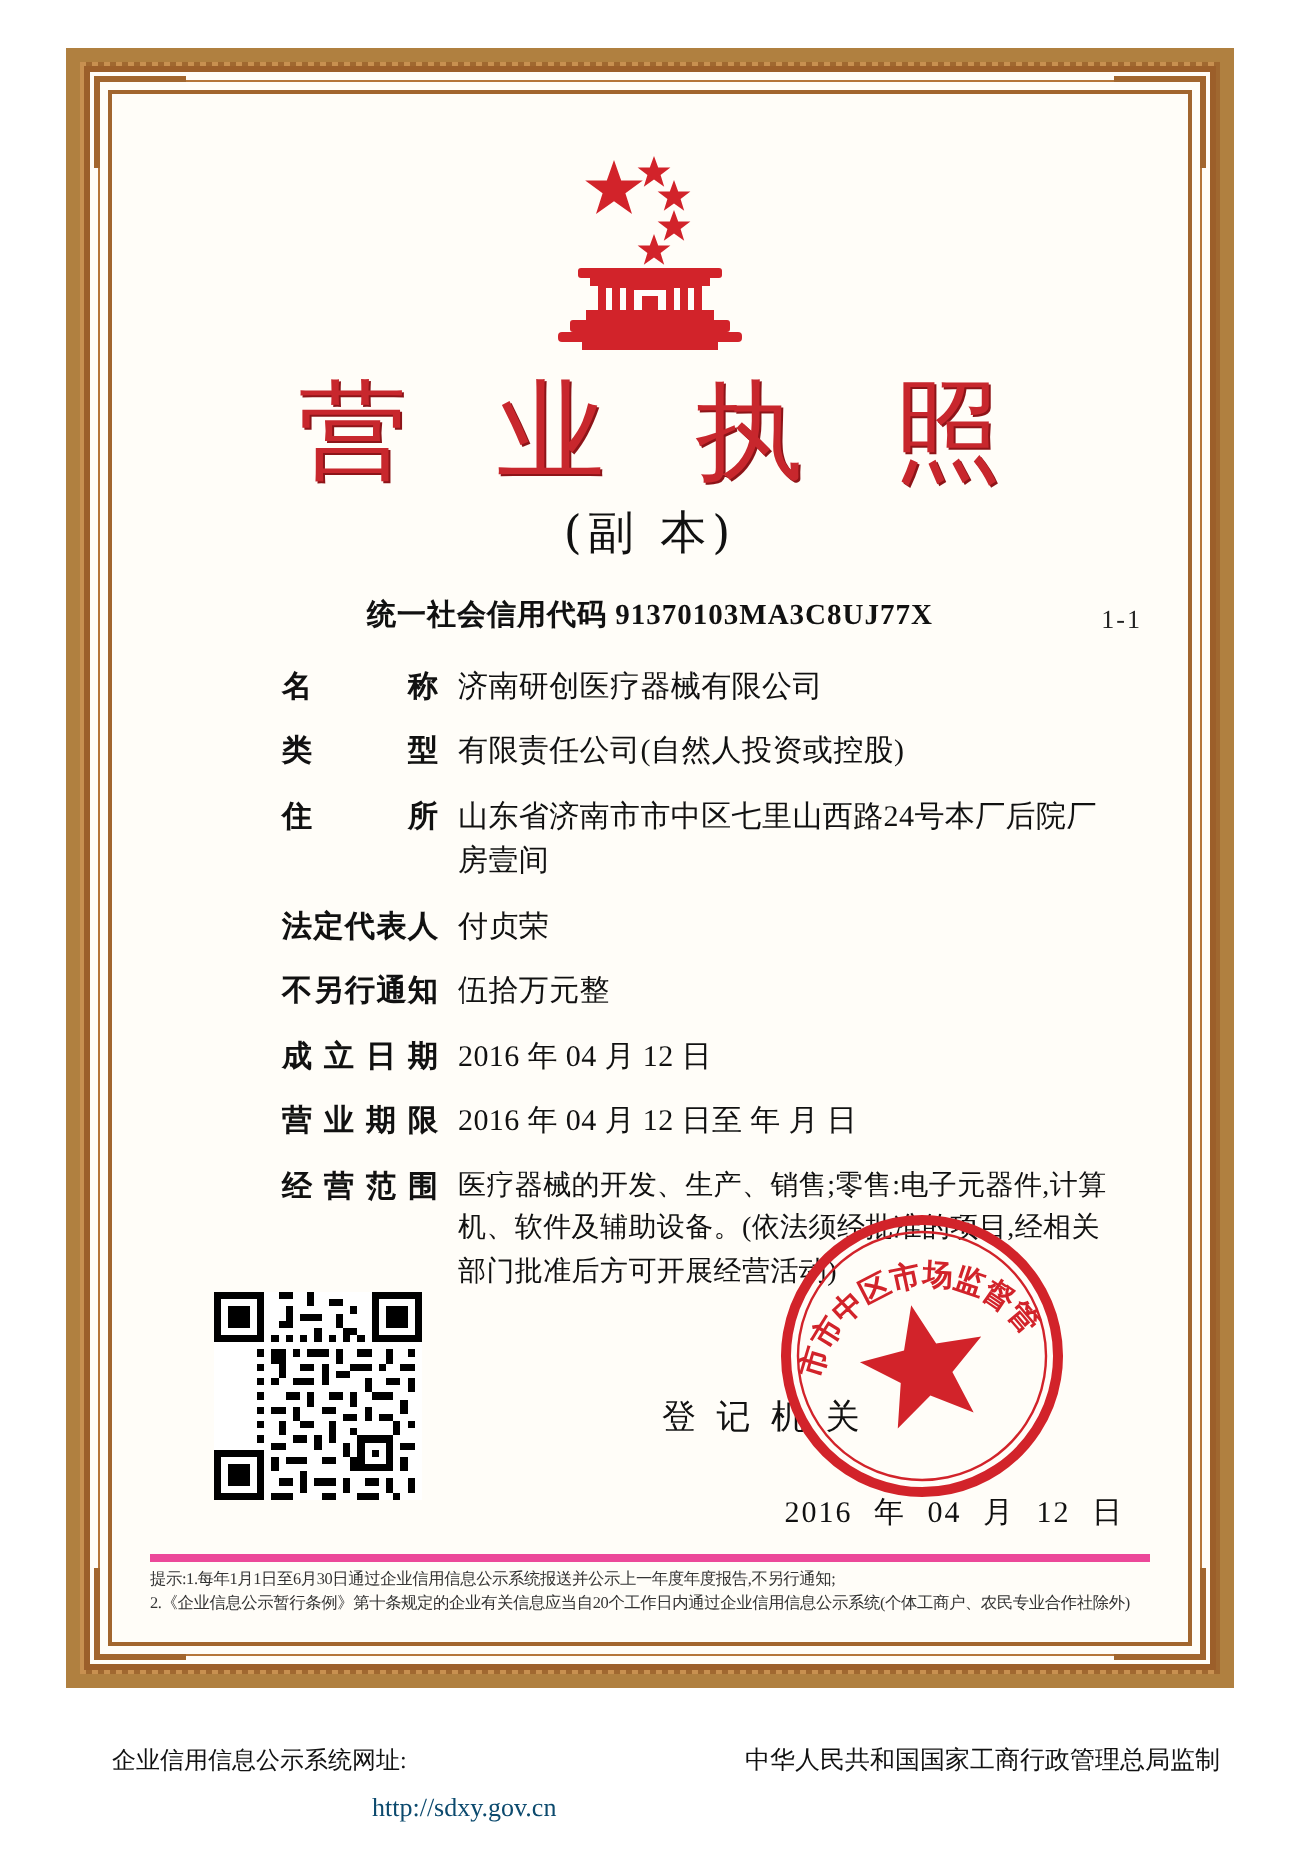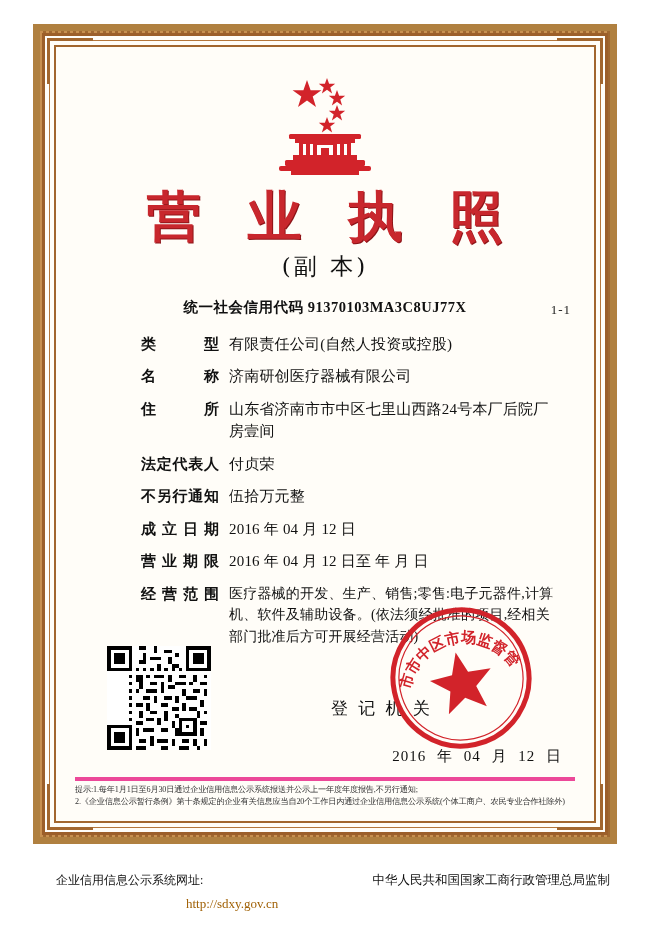--- a/index.html
+++ b/index.html
@@ -86,21 +86,21 @@
     display: inline-block;
     position: relative;
     width: 120px;
     height: 104px;
   }
 
   
   .doc-title {
     text-align: center;
     font-family: "DejaVu Serif", serif;
-    font-weight: bold;
+    font-weight: normal;
     font-size: 54px;
     letter-spacing: 14px;
     color: #c8272d;
     text-shadow: 1px 1px 0 #8d1418;
     margin-top: 6px;
     padding-left: 14px;
     line-height: 1.05;
   }
   .doc-subtitle {
     text-align: center;
@@ -241,21 +241,21 @@
     left: 56px;
     top: 0;
     font-size: 12px;
     color: #111;
   }
   .footer-url {
     position: absolute;
     left: 186px;
     top: 24px;
     font-size: 13px;
-    color: #a16207;
+    color: #0c4a6e;
     font-family: "Liberation Serif", serif;
   }
   .footer-right {
     position: absolute;
     right: 40px;
     top: 0;
     font-size: 12.5px;
     color: #111;
   }
 </style>
@@ -313,26 +313,26 @@
     <div class="doc-subtitle">(副 本)</div>
     <div class="serial">1-1</div>
 
     <div class="credit-code">
       <span>统一社会信用代码</span>
       <span class="code-num">91370103MA3C8UJ77X</span>
     </div>
 
     <div class="fields">
       <div class="field-row">
+        <div class="field-label">名称</div>
+        <div class="field-value">济南研创医疗器械有限公司</div>
+      </div>
+      <div class="field-row">
         <div class="field-label">类型</div>
         <div class="field-value">有限责任公司(自然人投资或控股)</div>
-      </div>
-      <div class="field-row">
-        <div class="field-label">名称</div>
-        <div class="field-value">济南研创医疗器械有限公司</div>
       </div>
       <div class="field-row">
         <div class="field-label">住所</div>
         <div class="field-value">山东省济南市市中区七里山西路24号本厂后院厂房壹间</div>
       </div>
       <div class="field-row">
         <div class="field-label">法定代表人</div>
         <div class="field-value">付贞荣</div>
       </div>
       <div class="field-row">

